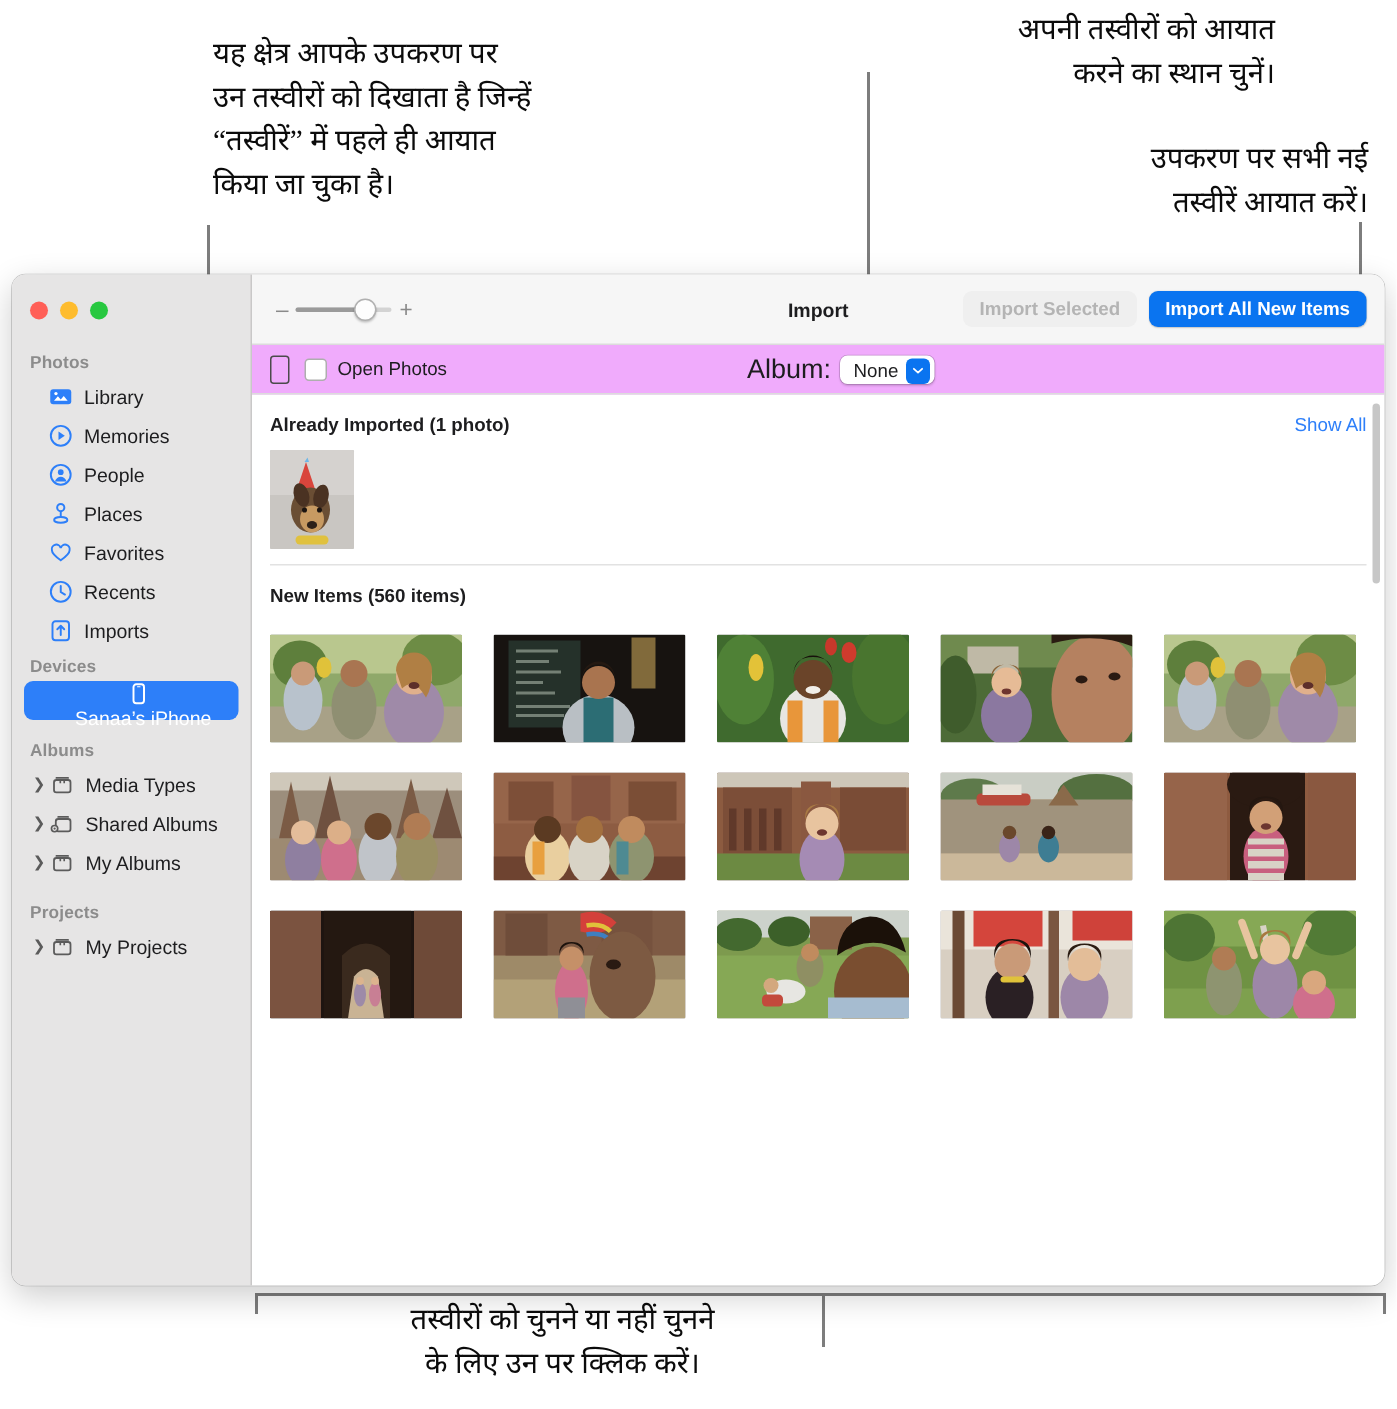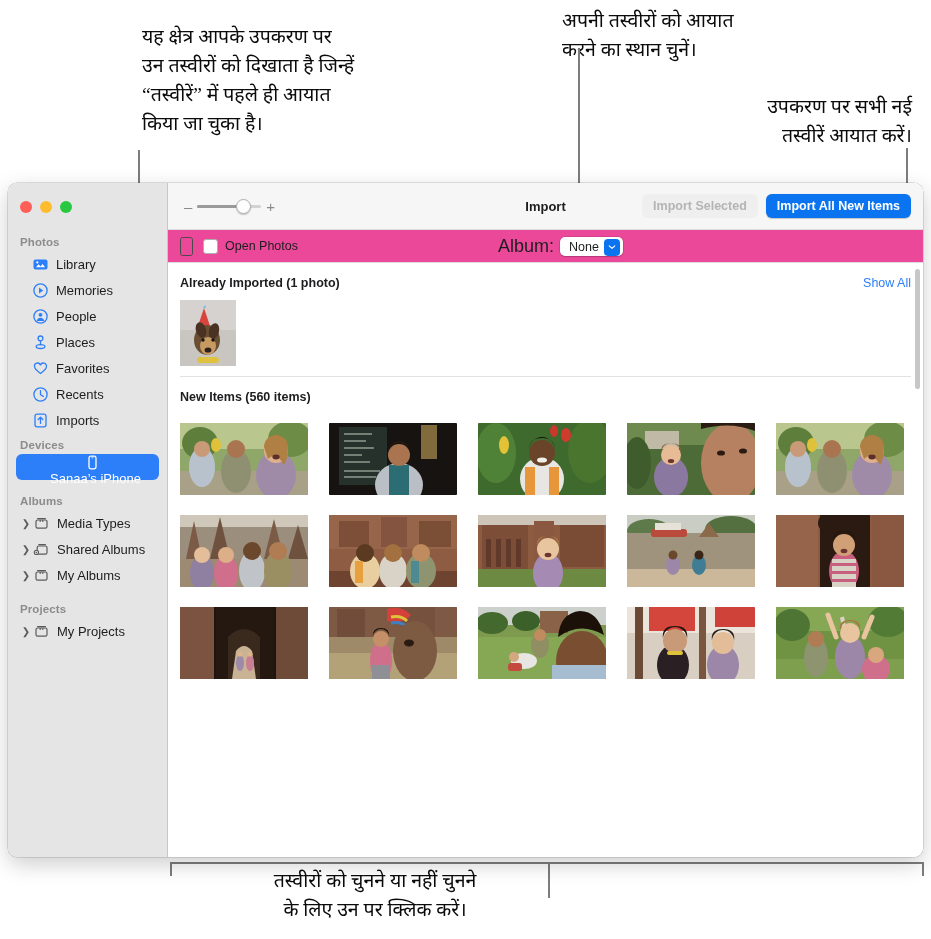--- a/index.html
+++ b/index.html
@@ -15,21 +15,21 @@
   
   .callout{
     position:absolute;
     font-family:"Liberation Serif","DejaVu Serif",serif;
     font-size:19.5px;
     line-height:29px;
     color:#0b0b0b;
     white-space:pre-line;
   }
   #callout-left{ left:142px; top:22px; width:312px; text-align:left;}
-  #callout-album{ left:562px; top:6px;  width:270px; text-align:left;}
+  #callout-album{ left:580px; top:6px;  width:270px; text-align:right;}
   #callout-importall{ left:640px; top:92px; width:272px; text-align:right;}
   #callout-bottom{ left:195px; top:866px; width:360px; text-align:center;}
 
   
   .ln{position:absolute;background:#7d7d7d;}
   .vline{width:2px;}
   .hline{height:2px;}
 
   
   .bracket-spine{position:absolute;width:2px;background:#7d7d7d;}
@@ -113,21 +113,21 @@
   }
   .tb-right{margin-left:auto;display:flex;align-items:center;gap:8px;}
   .btn{
     font-size:12.5px;font-weight:700;border-radius:6px;
     padding:5px 11px;white-space:nowrap;line-height:14px;
   }
   .btn.ghost{background:#efefef;color:#b4b4b4;}
   .btn.primary{background:#0a74f0;color:#fff;box-shadow:0 0.5px 1px rgba(0,0,0,.2);}
 
   .subbar{
-    height:32px;flex:0 0 32px;background:#ec4899;
+    height:32px;flex:0 0 32px;background:#f0abfc;
     border-bottom:1px solid #dcdcdc;
     display:flex;align-items:center;padding:0 12px;position:relative;
   }
   .phone-ic{width:11px;height:17px;border:1.4px solid #4b4b4b;border-radius:2.5px;margin-right:10px;}
   .chk{
     width:13px;height:13px;border:1px solid #aeaeae;border-radius:3px;background:#fff;margin-right:7px;
   }
   .subbar .lbl{font-size:12.5px;color:#1d1d1f;}
   .album-wrap{position:absolute;left:330px;display:flex;align-items:center;gap:6px;}
   .album-lbl{font-size:18px;color:#1d1d1f;}

